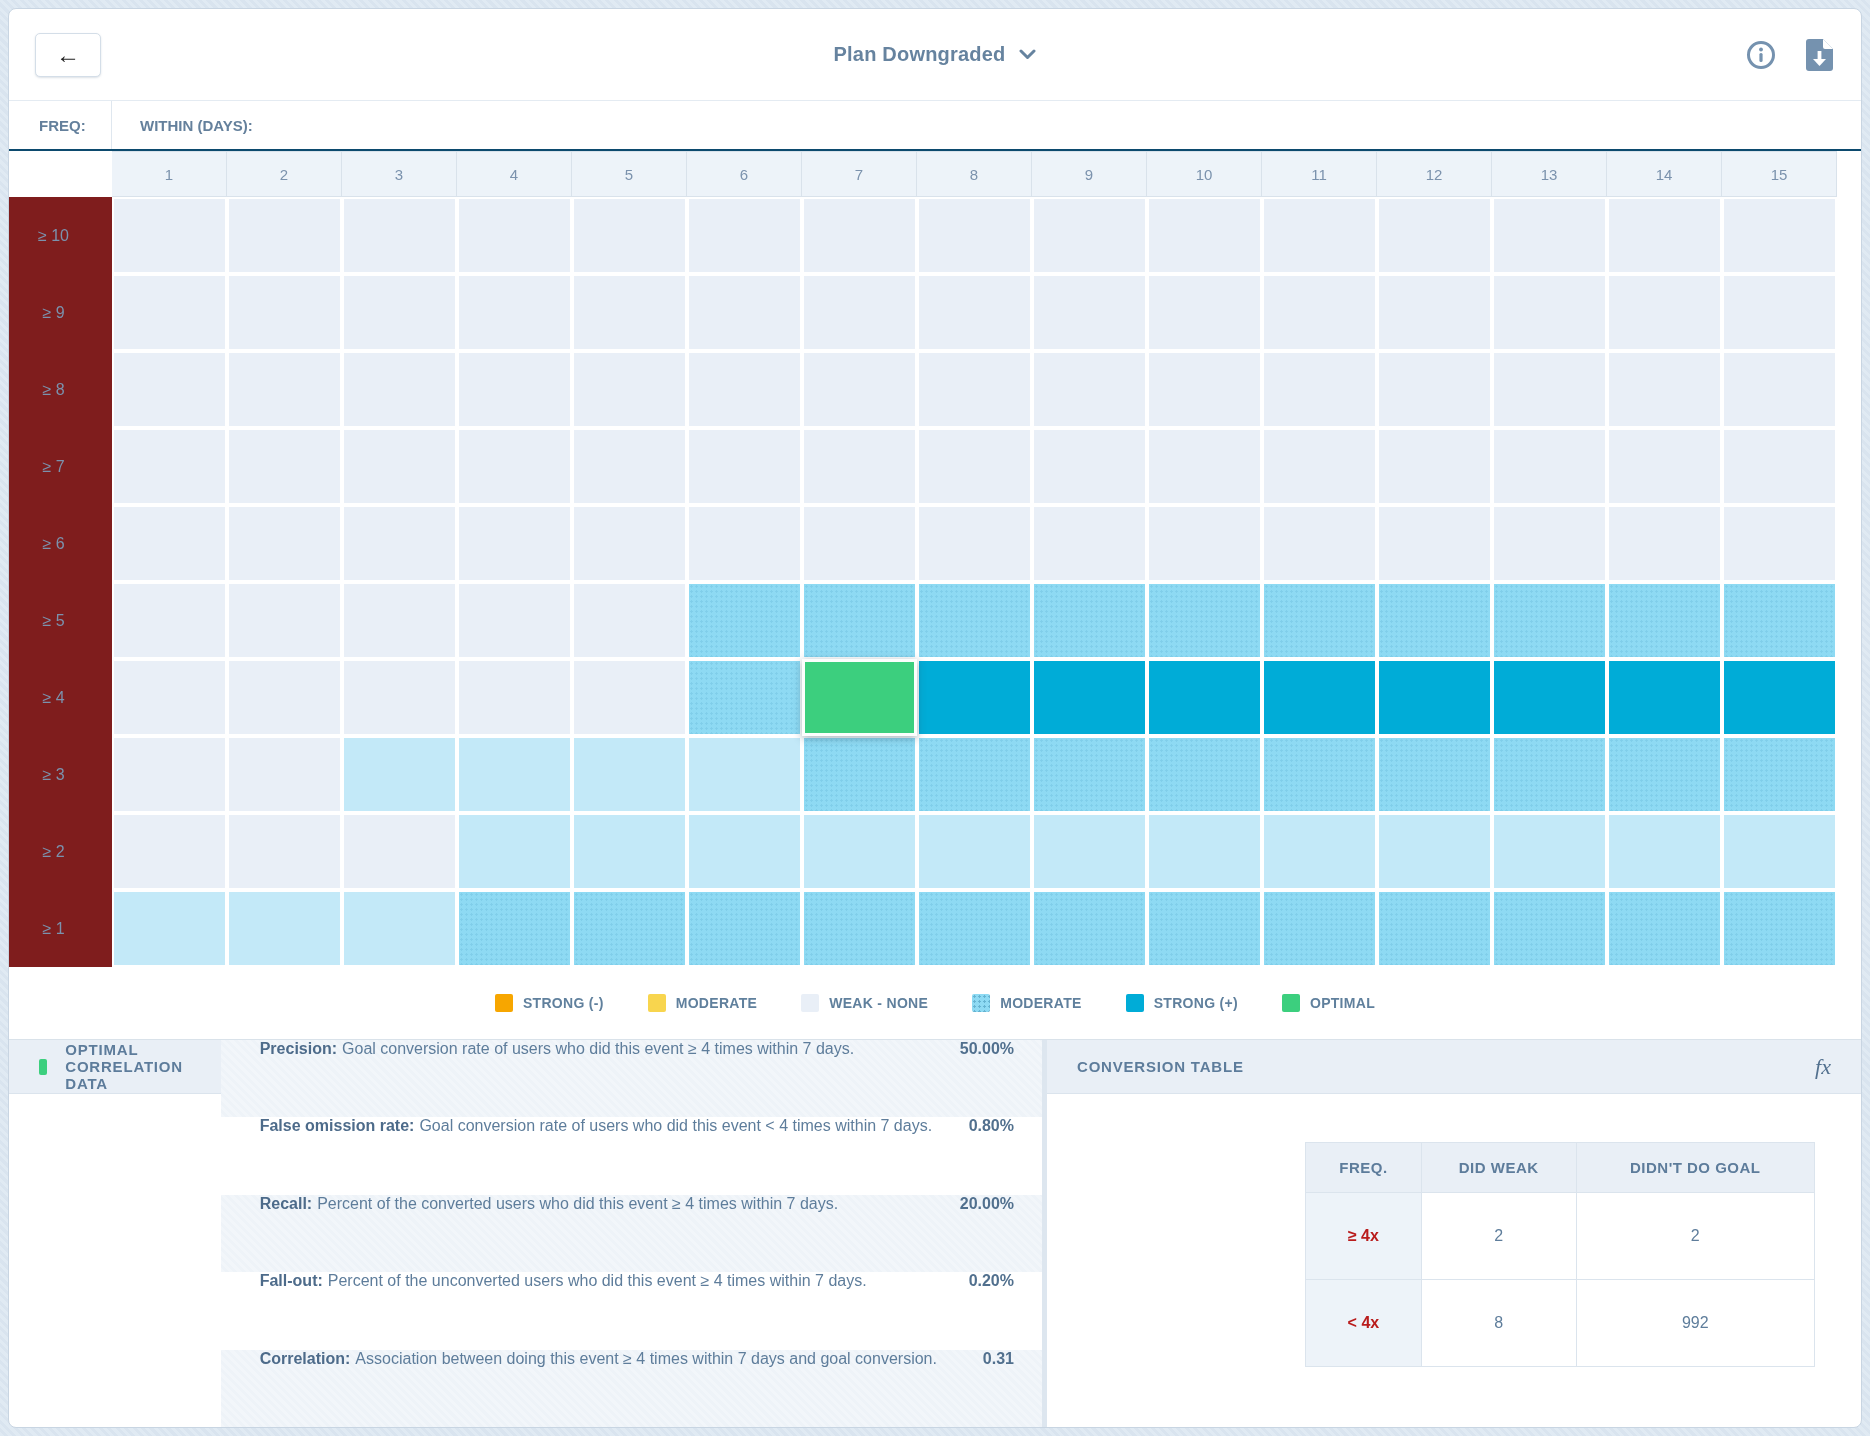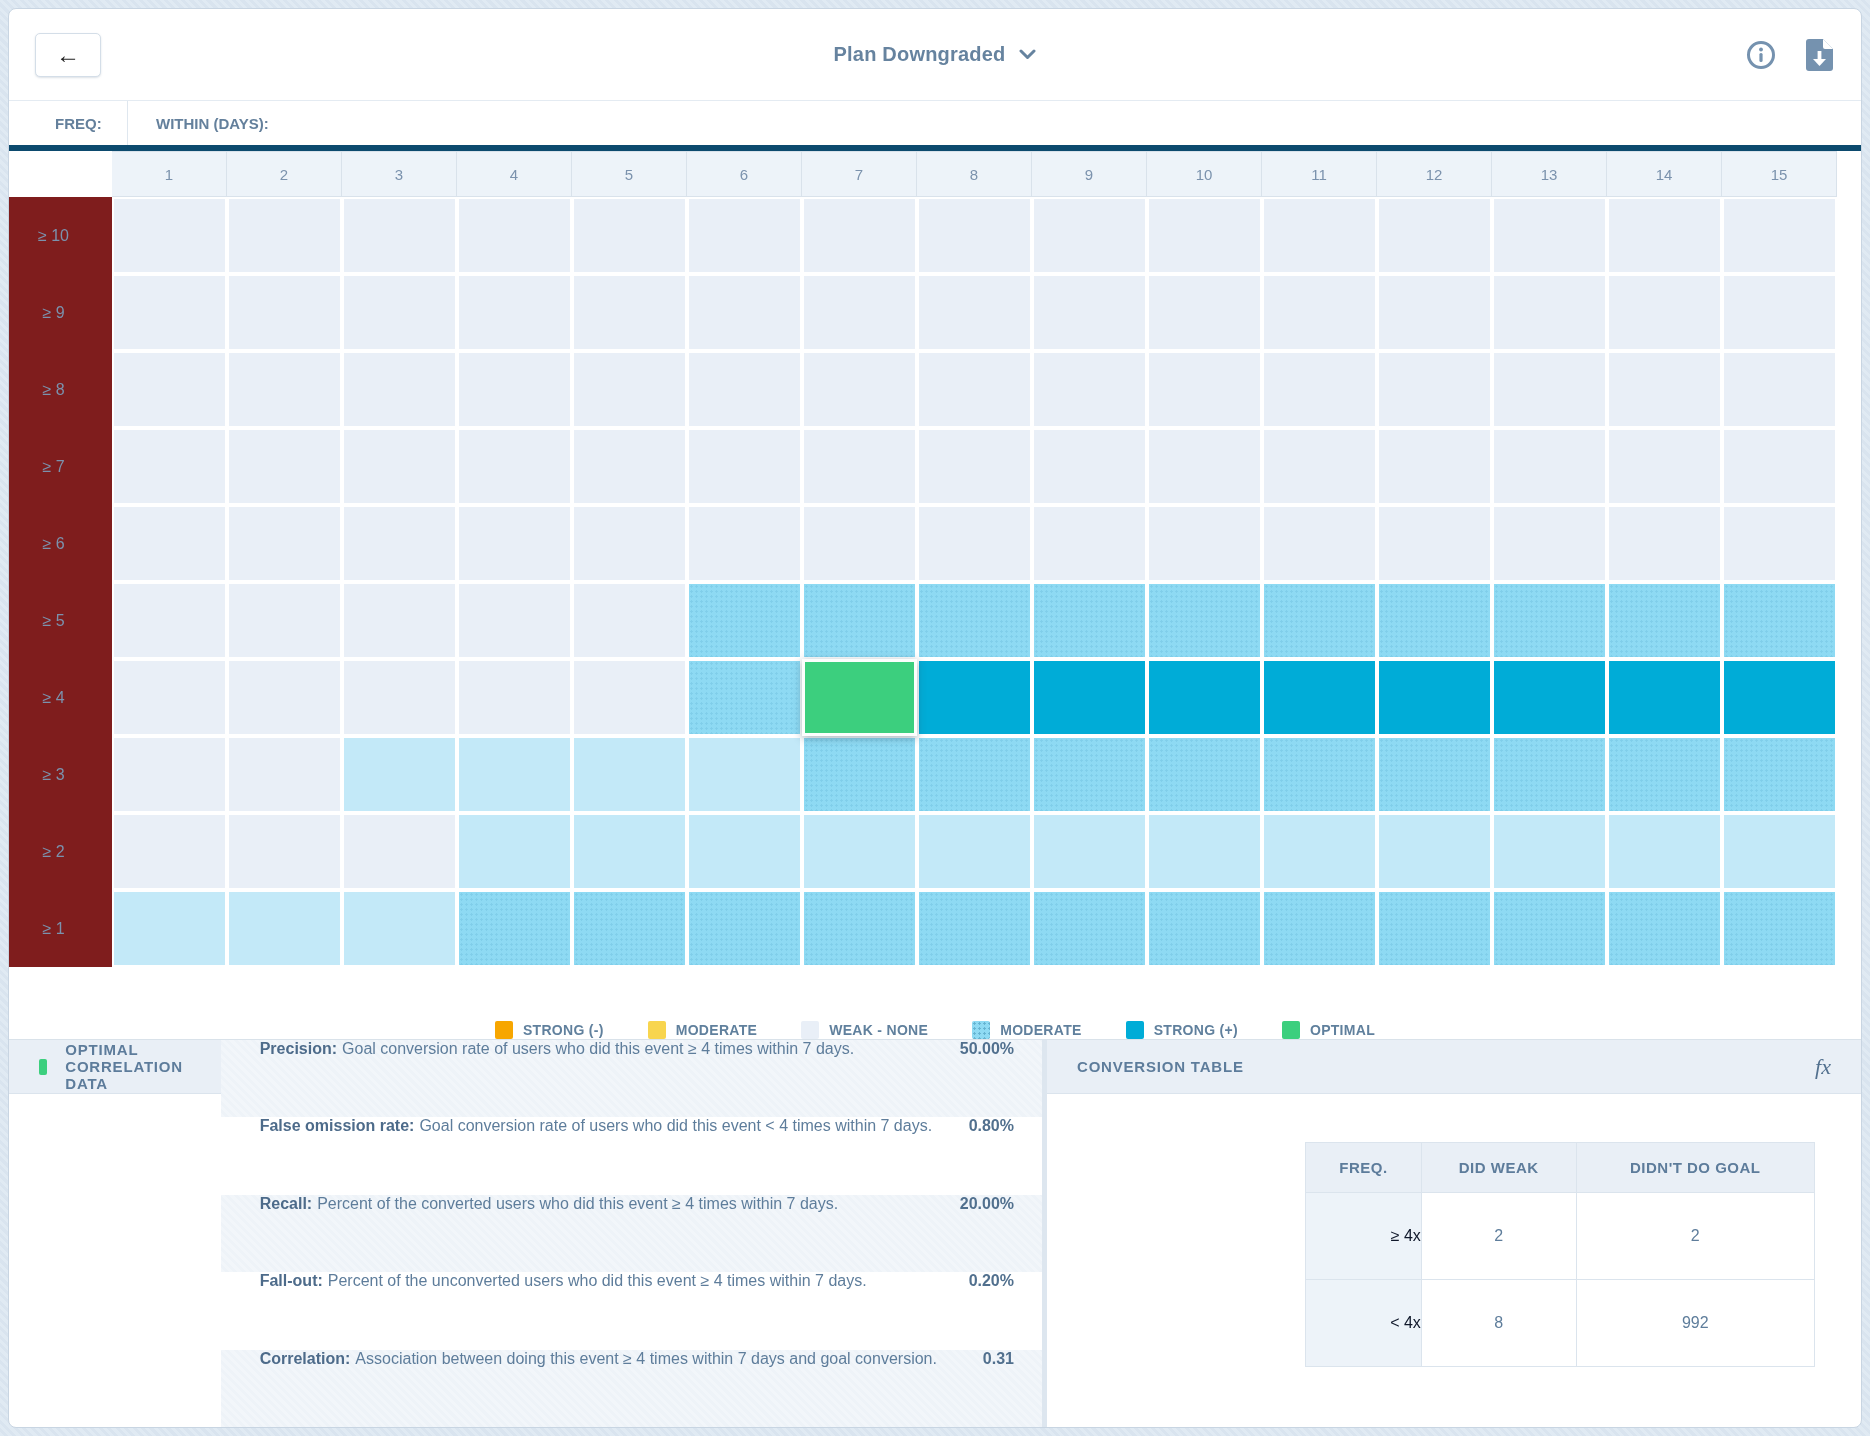--- a/index.html
+++ b/index.html
@@ -43,22 +43,22 @@
   }
   .hdr-title .ttl {
     font-size: 20px; font-weight: bold; color: #66839f; letter-spacing: .2px;
   }
   .hdr-icons { margin-left: auto; display: flex; align-items: center; gap: 26px; }
   .icon-btn { width: 32px; height: 32px; display:flex; align-items:center; justify-content:center; cursor:pointer; }
   
   .axis-row {
     height: 50px; flex: 0 0 50px;
     display: flex; align-items: center;
-    border-bottom: 6px solid #0c4a6e;
-    font-size: 15px; font-weight: bold; color: #64809c; padding-left: 16px;
+    border-bottom: 2px solid #0c4a6e;
+    font-size: 15px; font-weight: bold; color: #64809c;
   }
   .axis-row .freq-box {
     width: 103px; height: 100%;
     display: flex; align-items: center; padding-left: 30px;
     border-right: 1px solid #dfe7ef;
   }
   .axis-row .within-box { padding-left: 28px; }
   
   .hm-wrap { padding-right: 24px; }
   .hm-grid {
@@ -95,21 +95,21 @@
   .lv-strong   { background: #00acd7; }
   .lv-optimal  {
     background: #3ccf7e;
     border: 3px solid #fcfefd;
     box-shadow: 0 2px 8px rgba(50,80,100,.45);
     position: relative; z-index: 2;
   }
   
   .legend {
     height: 72px; flex: 0 0 72px;
-    display: flex; align-items: flex-end; justify-content: center; gap: 44px;
+    display: flex; align-items: center; justify-content: center; gap: 44px;
   }
   .legend-item { display: flex; align-items: center; gap: 10px; }
   .legend-swatch { width: 18px; height: 18px; border-radius: 2px; }
   .legend-swatch.dotted {
     background-image: radial-gradient(rgba(26,108,148,.35) 1.4px, transparent 1.4px);
     background-size: 5px 5px;
   }
   .legend-label { font-size: 14px; font-weight: bold; color: #60809d; letter-spacing: .3px; }
   
   .bottom {
@@ -161,21 +161,21 @@
     border: 1px solid #dbe4ed;
     height: 50px;
     font-size: 15px; font-weight: bold; color: #5d7c9b; letter-spacing: .5px;
   }
   .conv-table td {
     border: 1px solid #dbe4ed;
     height: 87px;
     text-align: center;
     background: #fff;
   }
-  .conv-table td.freq-cell { background: #edf3f9; font-weight: normal; color: #0f172a; text-align: right; }
+  .conv-table td.freq-cell { background: #edf3f9; font-weight: bold; color: #b91c1c; }
   .conv-table col.c-freq  { width: 116px; }
   .conv-table col.c-did   { width: 155px; }
   .conv-table col.c-didnt { width: 239px; }
   svg { display: block; }
 </style>
 </head>
 <body>
 
 <div class="card">
 

